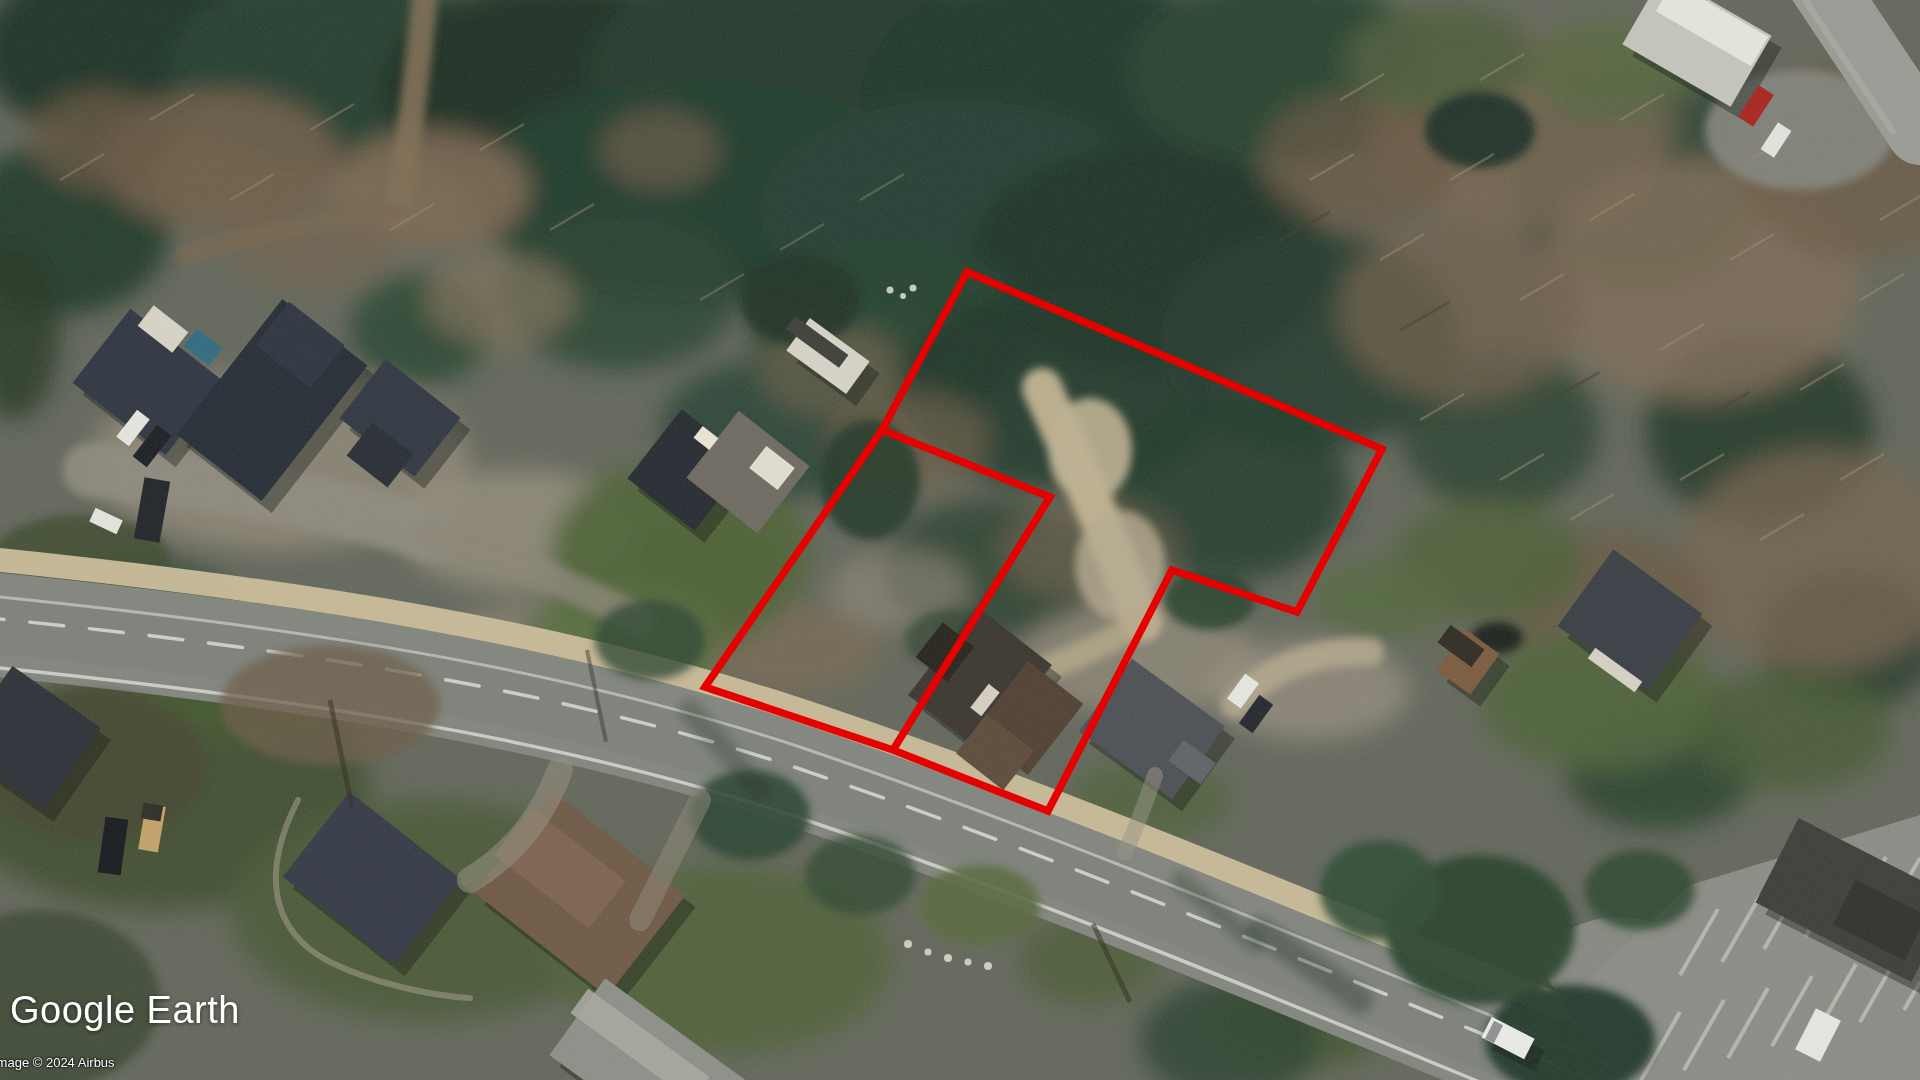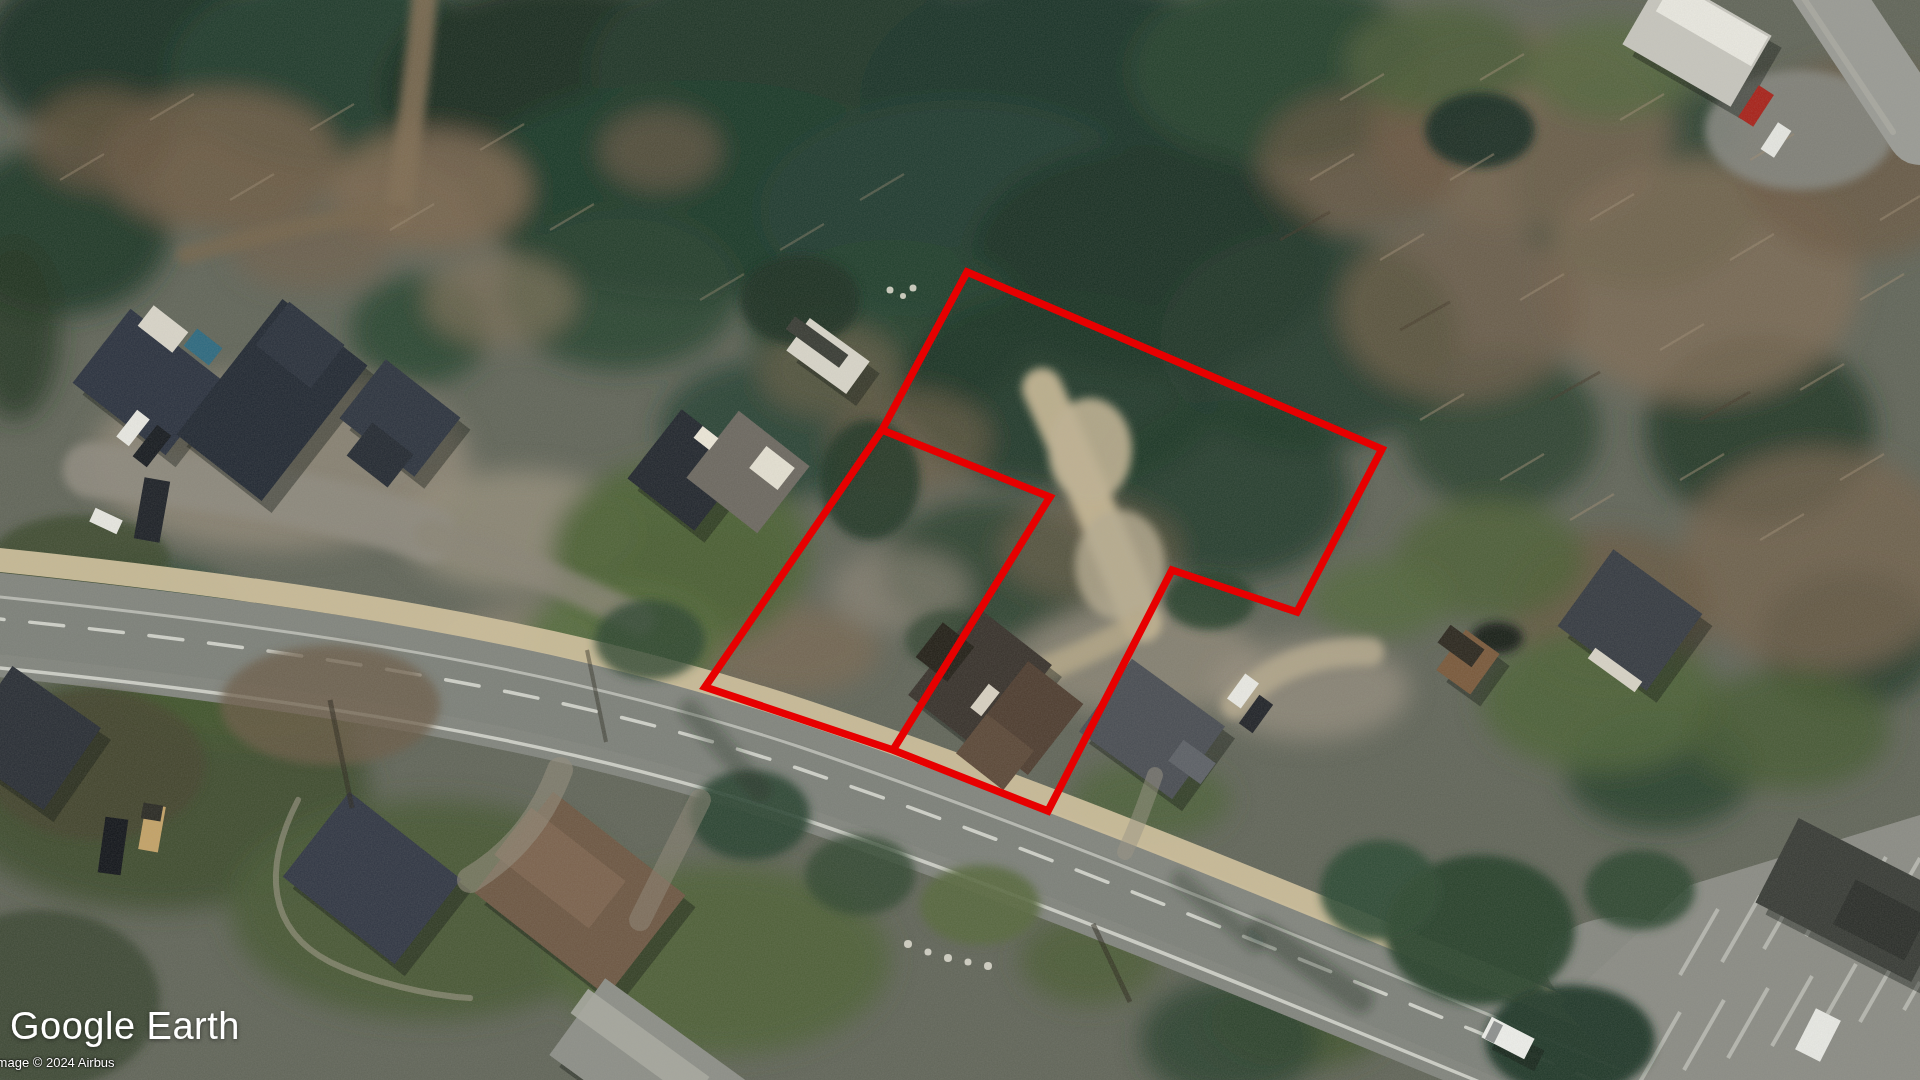--- a/index.html
+++ b/index.html
@@ -1,19 +1,19 @@
 <!DOCTYPE html>
 <html><head>
 <meta charset="utf-8">
 <style>
   html,body{margin:0;padding:0;background:#0b0d0a;}
   .stage{position:relative;width:1920px;height:1080px;overflow:hidden;background:#62665a;
          font-family:"Liberation Sans",sans-serif;}
   .stage svg{position:absolute;left:0;top:0;display:block;}
-  .ge-logo{position:absolute;left:10px;bottom:32px;color:#ffffff;font-size:38px;font-weight:400;
+  .ge-logo{position:absolute;left:10px;bottom:48px;color:#ffffff;font-size:38px;font-weight:400;
            letter-spacing:0.5px;text-shadow:0 1px 4px rgba(0,0,0,.55);user-select:none;}
   .ge-attr{position:absolute;left:-7px;bottom:10px;color:#ffffff;font-size:13px;font-weight:400;
            text-shadow:0 0 2px #000,0 0 3px #000;user-select:none;white-space:nowrap;}
 </style>
 </head>
 <body>
 
 <div class="stage">
   <svg id="scene" viewBox="0 0 1920 1080" width="1920" height="1080">
     <defs>

